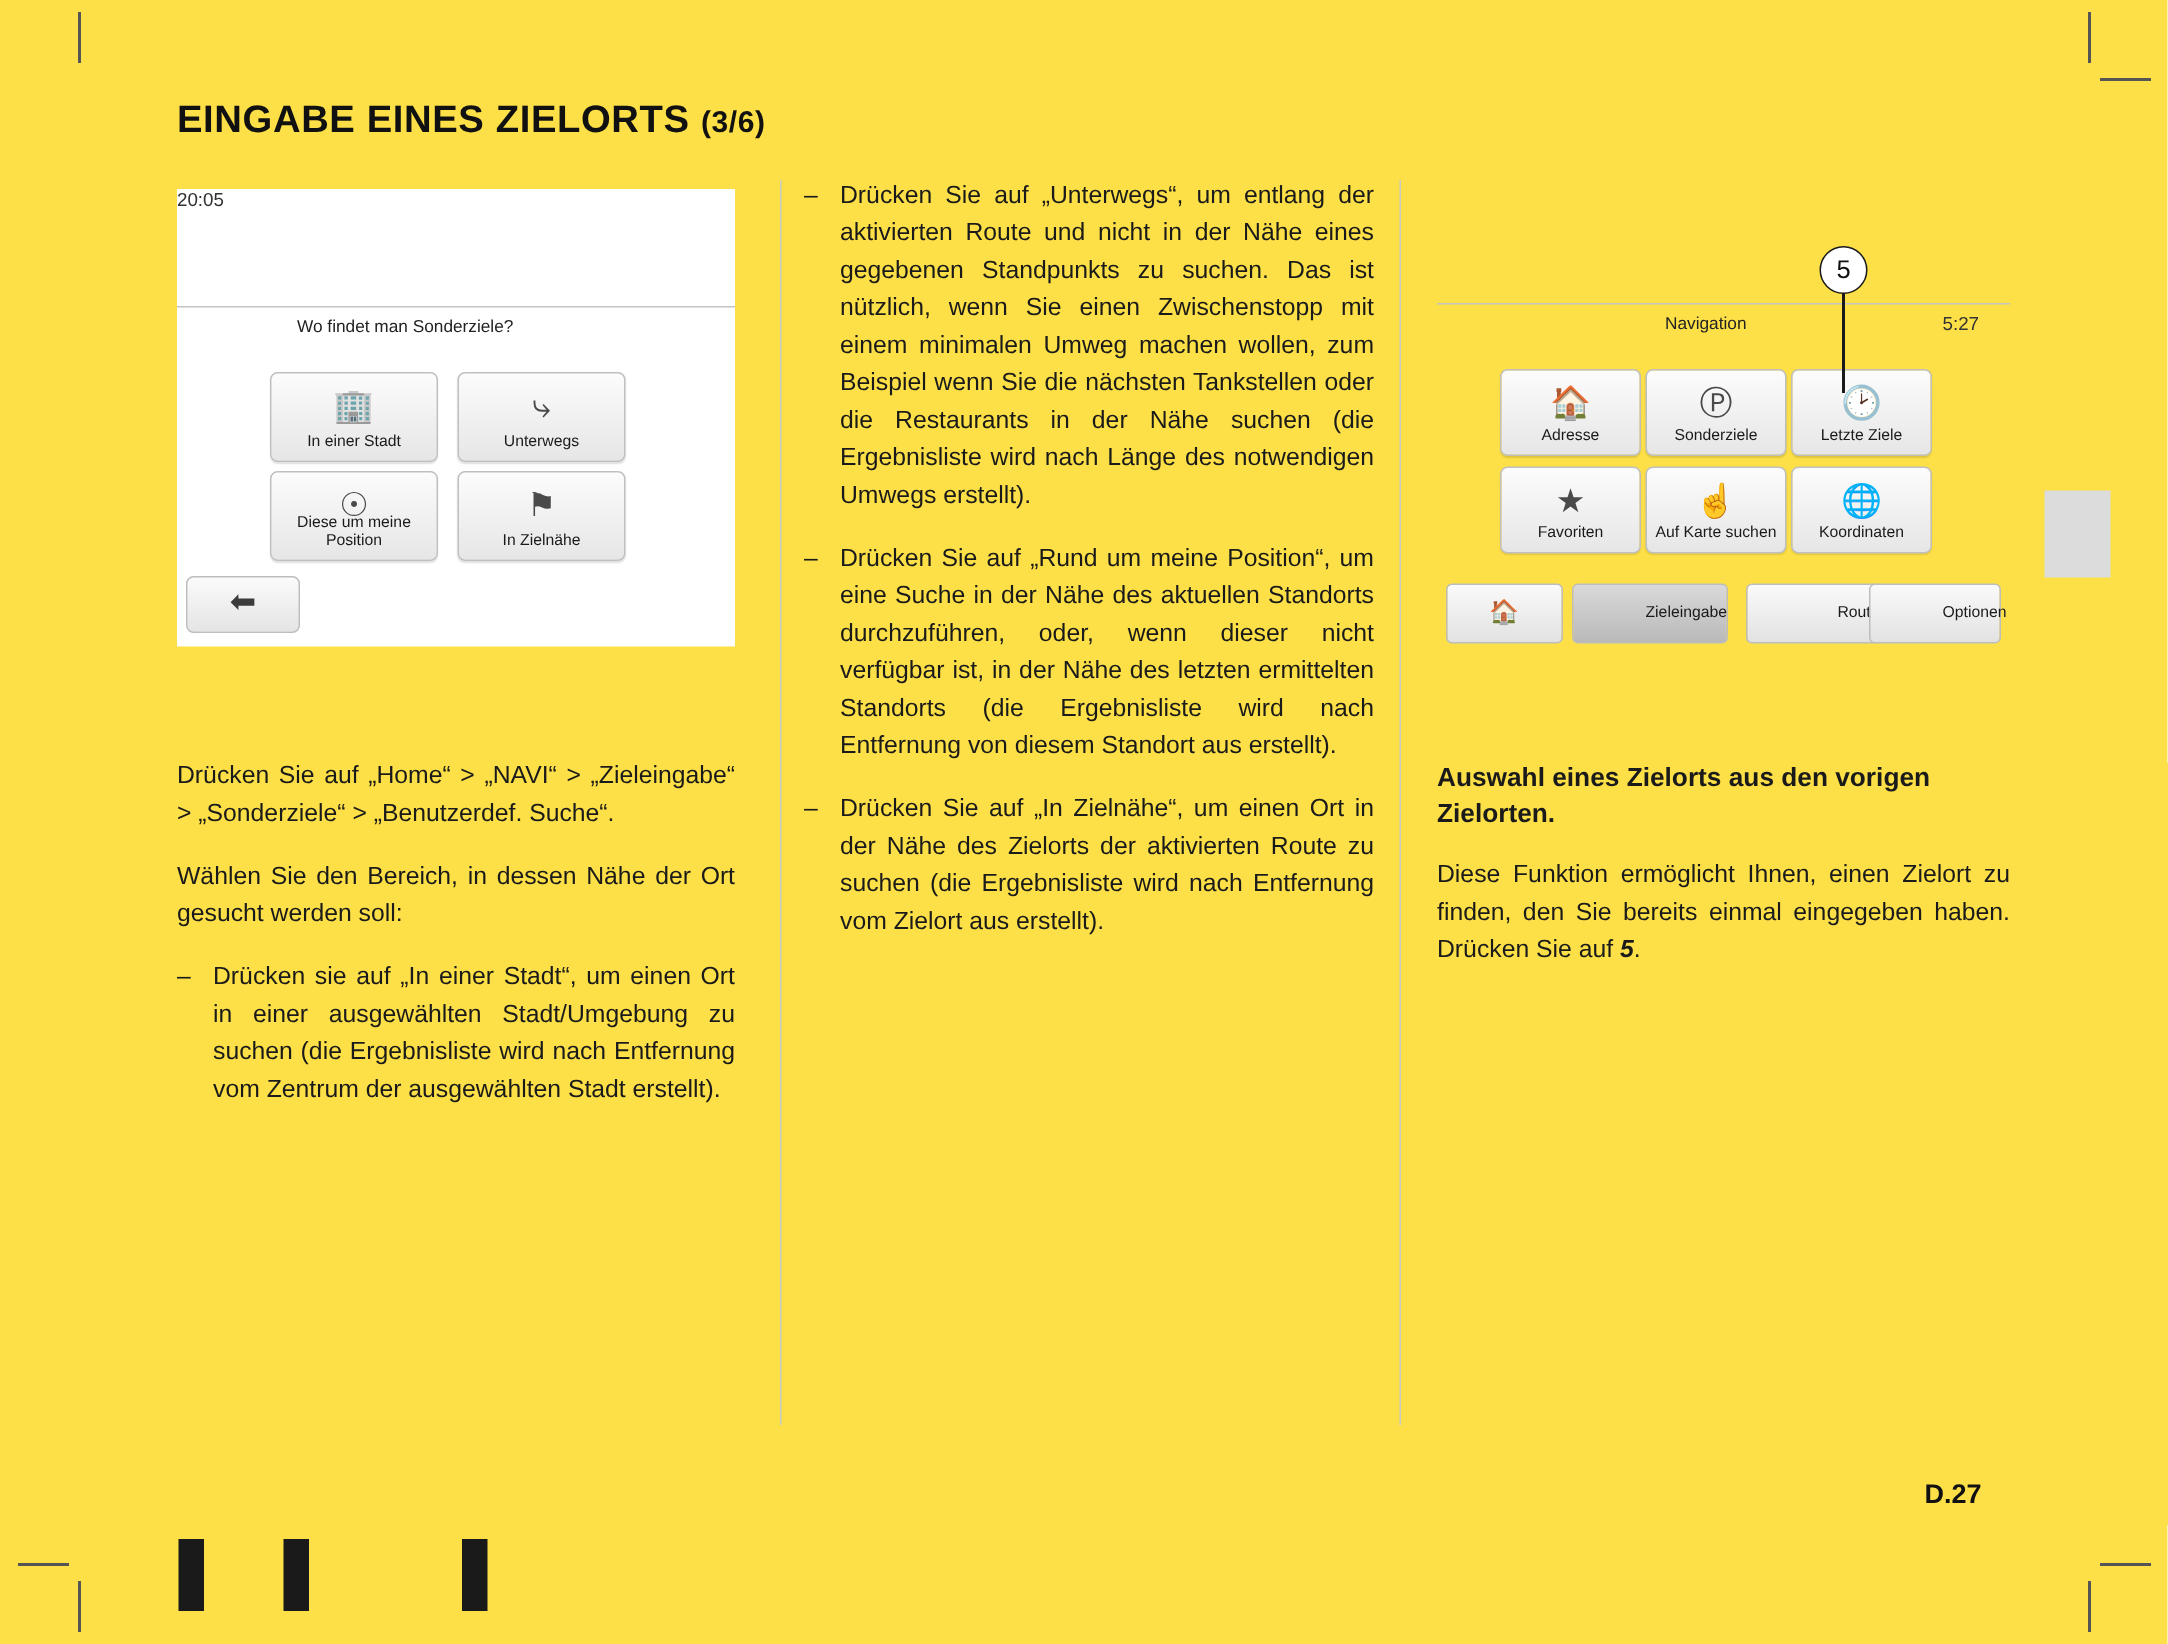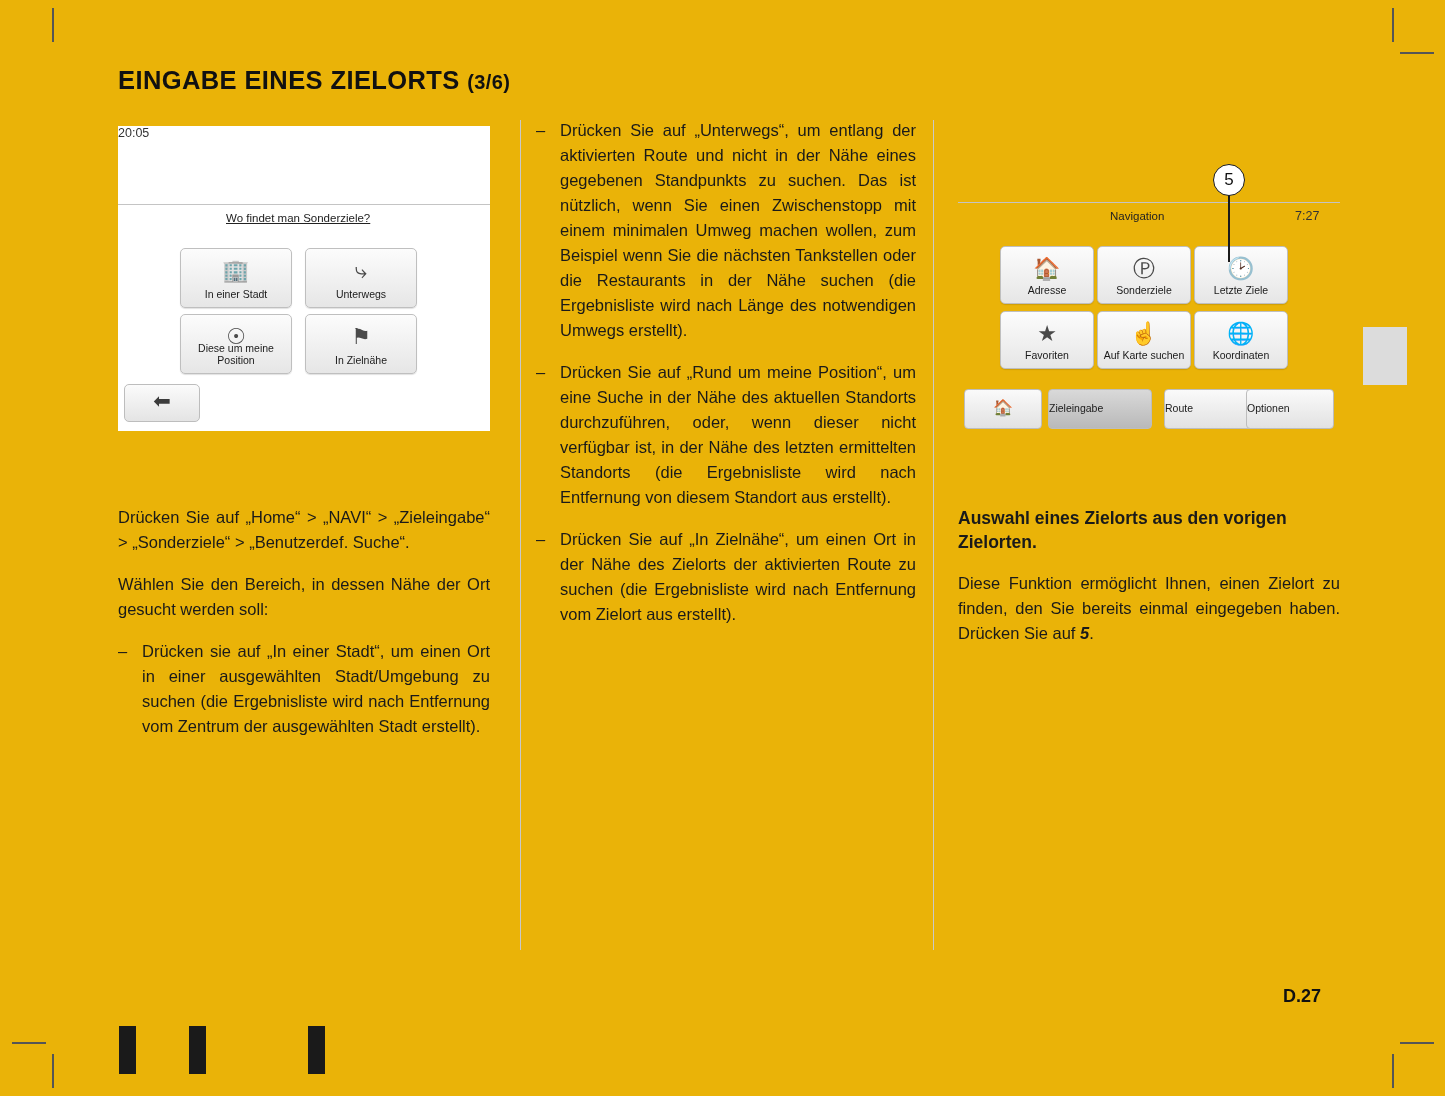--- a/index.html
+++ b/index.html
@@ -4,21 +4,21 @@
 <style>
   html, body {
     margin: 0;
     padding: 0;
     background: #ffffff;
   }
   .page {
     position: relative;
     width: 1445px;
     height: 1096px;
-    background: #eab308;
+    background: #fde047;
     font-family: "Liberation Sans", sans-serif;
     color: #1a1a1a;
     overflow: hidden;
   }
 
   
   .crop {
     position: absolute;
     background: #555;
   }
@@ -134,21 +134,21 @@
     width: 372px;
     height: 1px;
     background: #c4c4c4;
   }
   .scr-head {
     position: absolute;
     top: 86px;
     font-size: 11.5px;
     color: #222;
   }
-  .screen1 .scr-title { left: 108px; top: 86px; text-decoration: underline; }
+  .screen1 .scr-title { left: 80px; top: 86px; }
   .screen1 .scr-time { left: 330px; top: 86px; font-size: 12.5px; color: #333; }
 
   .tile {
     position: absolute;
     background: linear-gradient(#fcfcfc, #e6e6e6);
     border: 1px solid #bfbfbf;
     border-radius: 5px;
     box-shadow: 0 1px 1px rgba(0,0,0,0.12);
   }
   .tile .tl-label {
@@ -225,23 +225,24 @@
     position: absolute;
     top: 0;
     height: 38px;
     background: linear-gradient(#fafafa, #e2e2e2);
     border: 1px solid #bdbdbd;
     border-radius: 4px;
   }
   .nb .nb-label {
     position: absolute;
     left: 0; right: 0; top: 12px;
-    text-align: left;
+    text-align: right;
     font-size: 10.5px;
     color: #1a1a1a;
+    padding-left: 48px;
   }
   .nb.home { left: 0; width: 76px; }
   .nb.home .house { position:absolute; left:0; right:0; top:8px; text-align:center; font-size:16px; color:#3c3c3c;}
   .nb.active { background: linear-gradient(#d9d9d9, #b9b9b9); }
   .nb.b2 { left: 84px; width: 102px; }
   .nb.b3 { left: 200px; width: 88px; }
   .nb.b4 { left: 282px; width: 86px; }
 
   
   .callout {
@@ -362,21 +363,21 @@
         <span>Drücken Sie auf „In Zielnähe“, um einen Ort in der Nähe des Zielorts der aktivierten Route zu suchen (die Ergebnisliste wird nach Entfernung vom Zielort aus erstellt).</span>
       </li>
     </ul>
   </div>
 
   <div class="col col3">
 
     <div class="screen3">
       <div class="sbar"></div>
       <div class="scr-title">Navigation</div>
-      <div class="scr-time">7:27</div>
+      <div class="scr-time">5:27</div>
 
       <div class="tile n1">
         <div class="tl-icon">🏠</div>
         <div class="tl-label">Adresse</div>
       </div>
       <div class="tile n2">
         <div class="tl-icon">Ⓟ</div>
         <div class="tl-label">Sonderziele</div>
       </div>
       <div class="tile n3">

